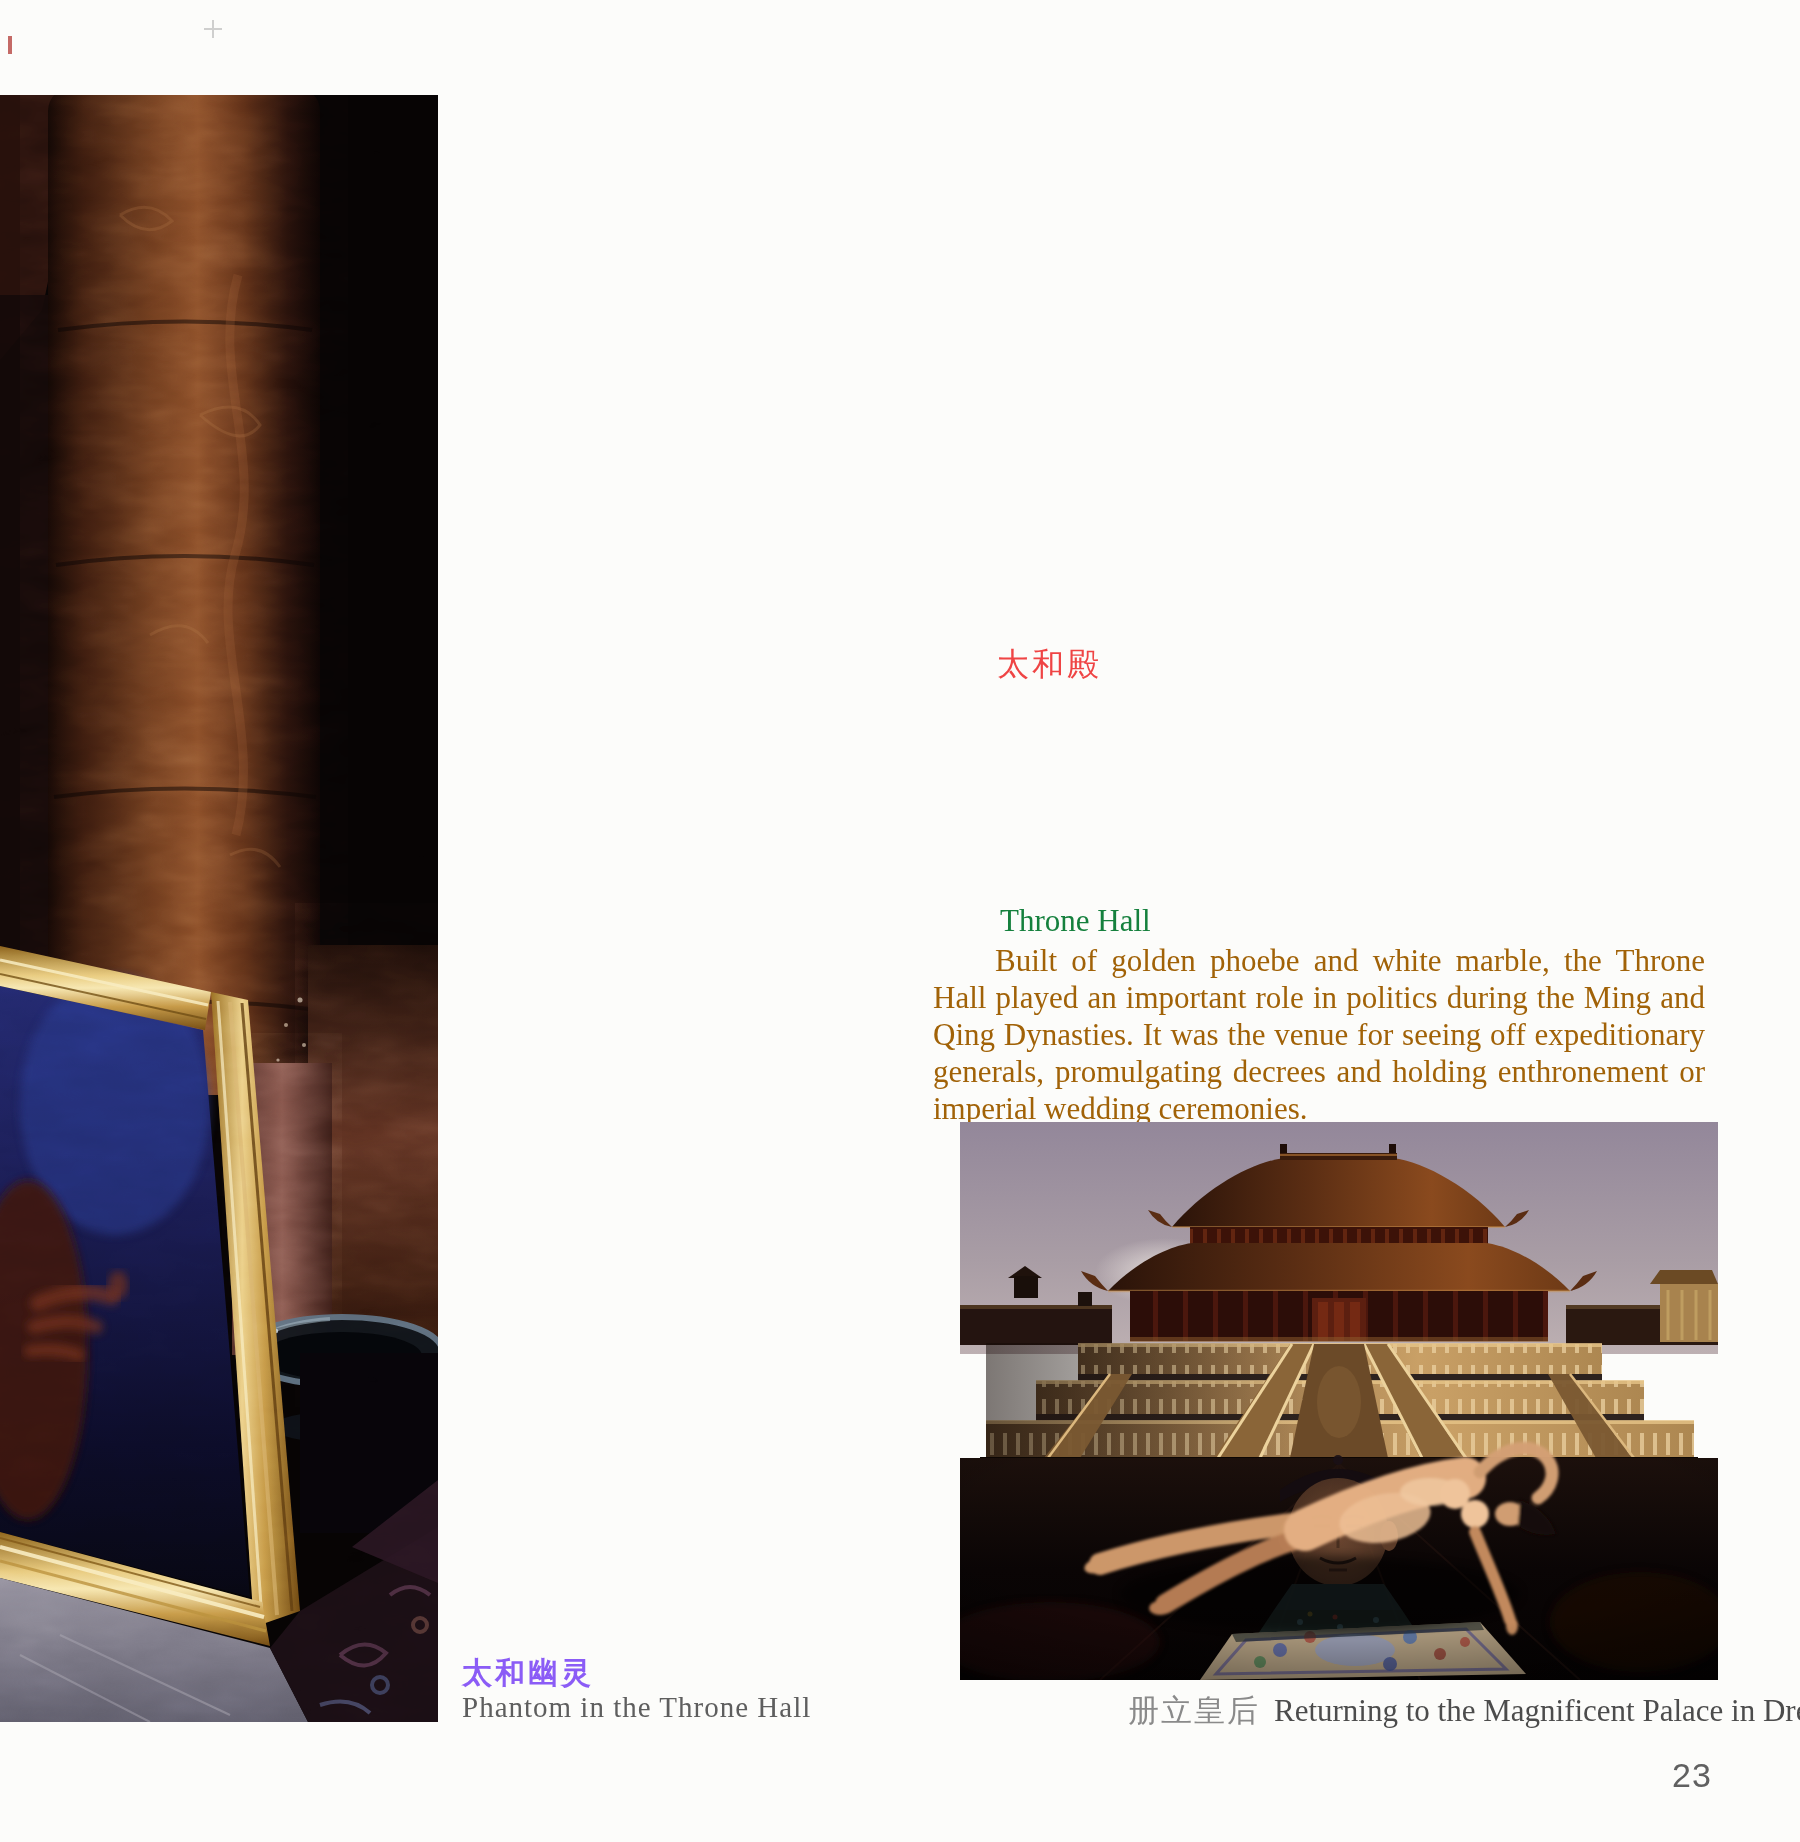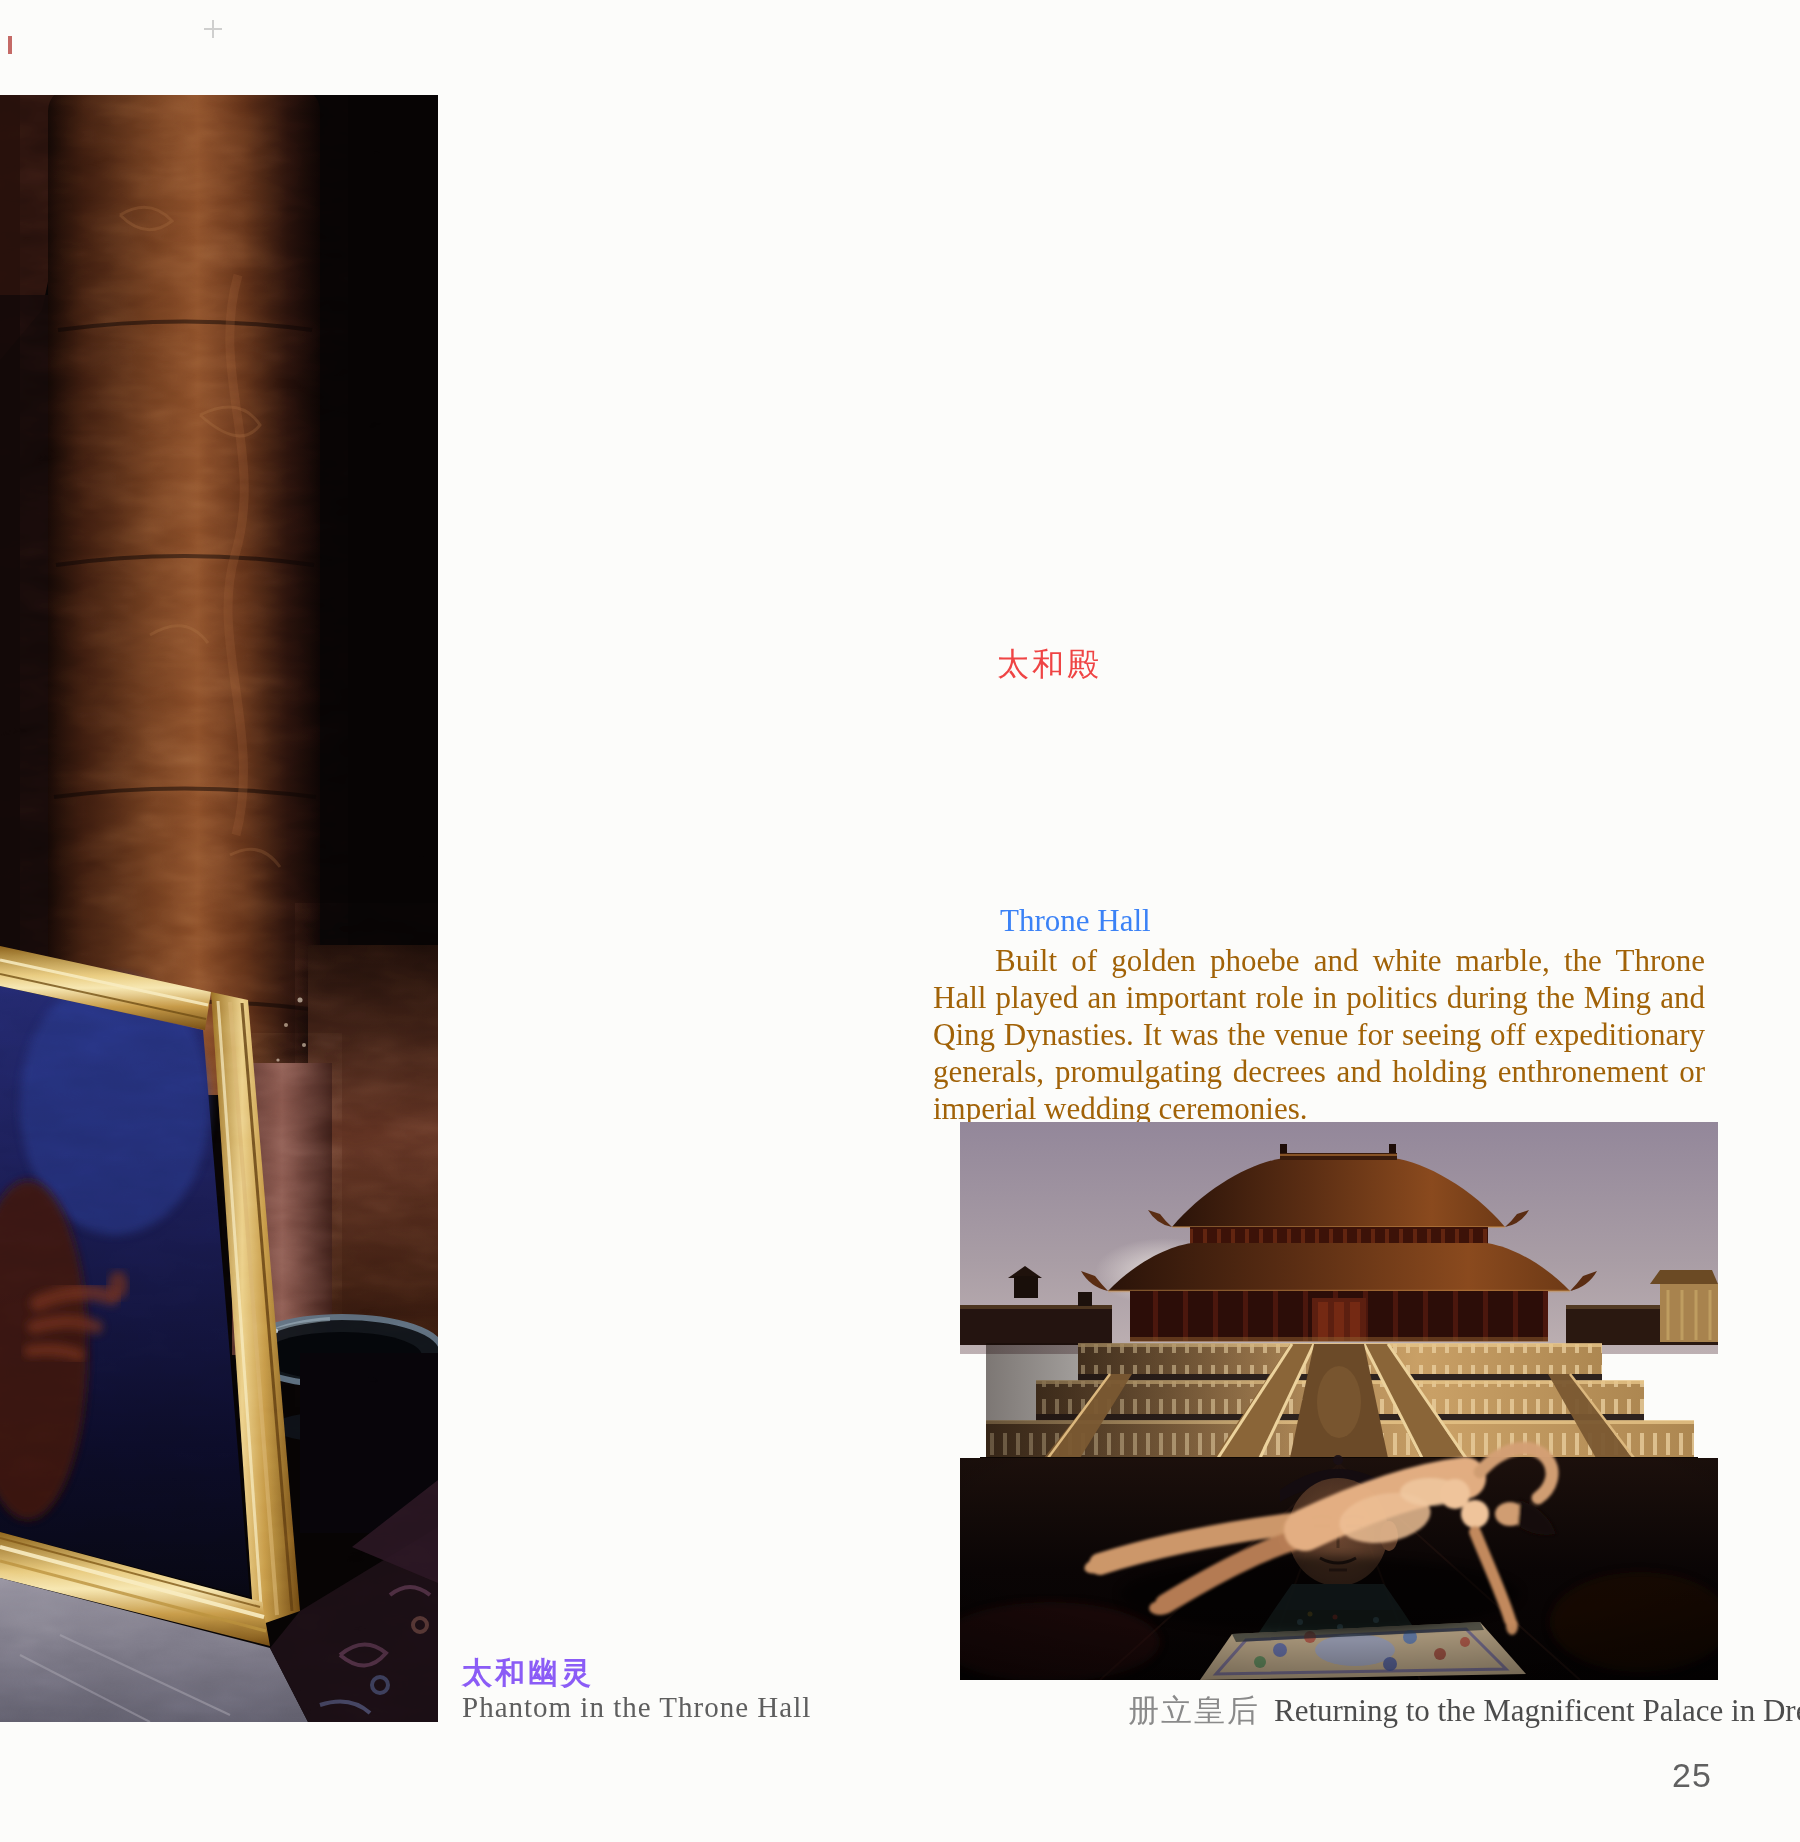--- a/index.html
+++ b/index.html
@@ -28,21 +28,21 @@
 
   .cn-title{
     position:absolute;left:997px;top:643px;font-size:32px;color:#ef4444;letter-spacing:3px;
   }
   .cn-body{
     position:absolute;left:933px;top:684px;width:772px;margin:0;
     font-size:31px;line-height:38px;color:#3c3c3c;
     text-align:justify;text-indent:2em;letter-spacing:1px;
   }
   .en-title{
-    position:absolute;left:1000px;top:903px;font-size:31px;color:#3b82f6;
+    position:absolute;left:1000px;top:903px;font-size:31px;color:#15803d;
   }
   .en-body{
     position:absolute;left:933px;top:942px;width:772px;margin:0;
     font-size:31px;line-height:37px;color:#a16207;
     text-align:justify;text-indent:2em;
   }
 
   .caption-right{position:absolute;left:1128px;top:1690px;white-space:nowrap;}
   .cap-cn-inline{
     font-family:"Liberation Sans","DejaVu Sans",sans-serif;font-weight:300;
@@ -428,15 +428,15 @@
       </g>
 
       <rect x="0" y="336" width="758" height="222" fill="url(#vig)"></rect>
     </svg>
   </figure>
 
   <div class="caption-right">
     <span class="cap-cn-inline">册立皇后</span><span class="cap-en-inline">Returning to the Magnificent Palace in Dream</span>
   </div>
 
-  <div class="pagenum">25</div>
+  <div class="pagenum">23</div>
 
 </div>
 
 </body></html>

